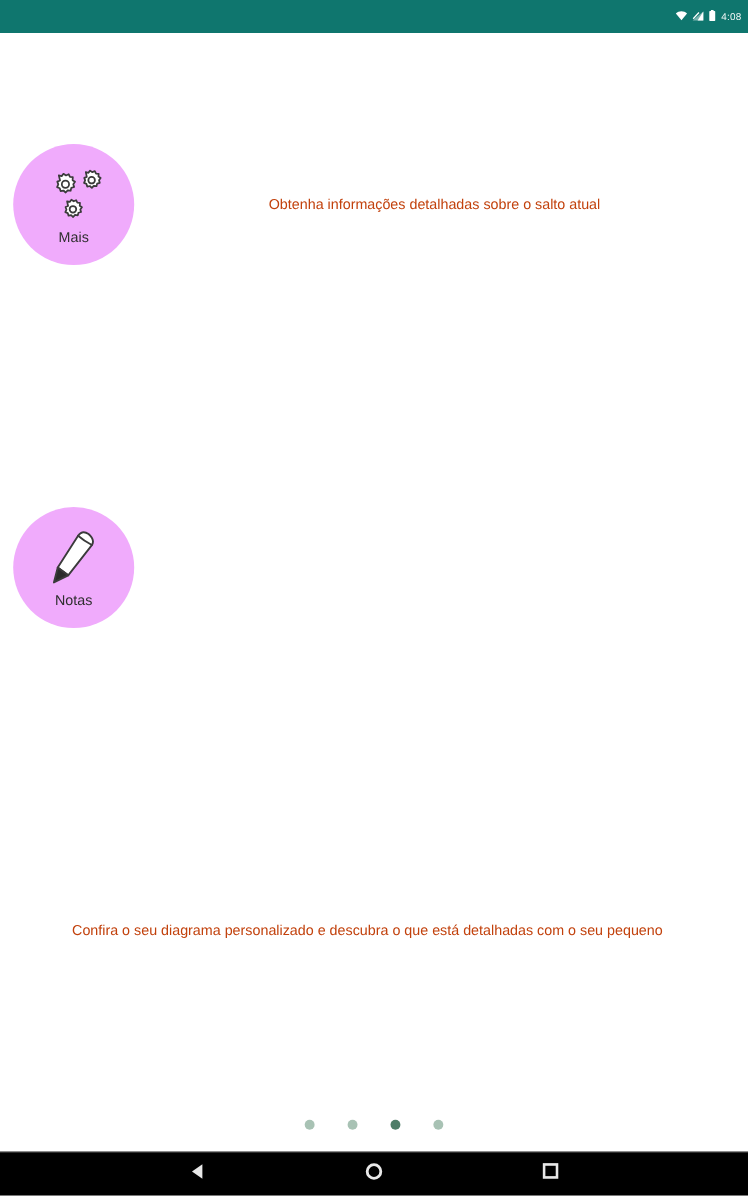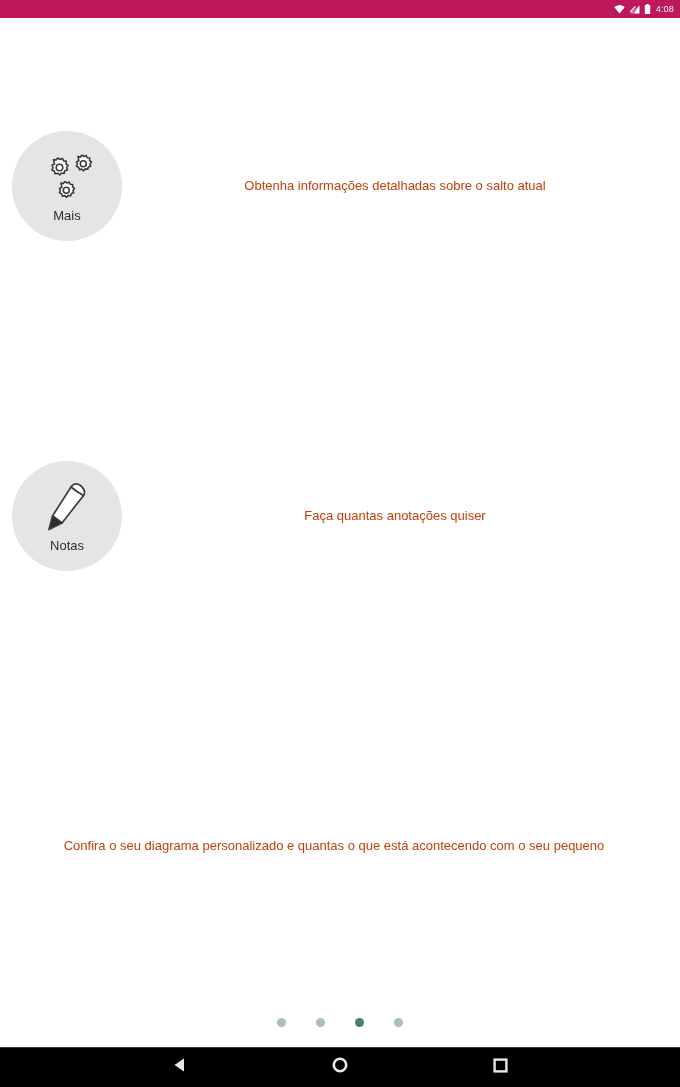--- a/index.html
+++ b/index.html
@@ -11,22 +11,22 @@
   }
   #app {
     position:relative;
     width:680px; height:1087px;
     background:#ffffff;
   }
 
   
   .statusbar {
     position:absolute; top:0; left:0;
-    width:680px; height:18px;
-    background:#be185d;
+    width:680px; height:30px;
+    background:#0f766e;
     display:flex; align-items:center; justify-content:flex-end;
     padding-right:6px;
     gap:4px;
   }
   .sb-icon { display:block; }
   .sb-time {
     color:#ffffff;
     font-size:9px;
     line-height:9px;
     letter-spacing:0.2px;
@@ -44,21 +44,21 @@
   .feature.f1 { top:128px; height:115px; }
   .feature.f2 { top:458px; height:115px; }
   .feature.f3 { top:788px; height:115px; }
 
   .badge {
     position:relative;
     flex:0 0 auto;
     width:110px; height:110px;
     margin-left:12px;
     border-radius:50%;
-    background:#e5e5e5;
+    background:#f0abfc;
     display:flex;
     flex-direction:column;
     align-items:center;
     justify-content:center;
   }
   .badge-art {
     width:68px; height:58px;
     display:flex; align-items:center; justify-content:center;
     margin-top:2px;
   }
@@ -178,25 +178,24 @@
             <path d="M40.5 4.5 C44.5 8.0 45.5 11.5 43.5 14.5 L22.0 42.0 L12.5 35.0 L31.0 6.0 C33.5 2.5 37.0 2.0 40.5 4.5 Z" fill="#ffffff"></path>
 
             <path d="M31.0 6.0 C34.5 9.0 38.0 11.5 43.5 14.5" fill="none"></path>
 
             <path d="M12.5 35.0 L22.0 42.0 L9.0 48.5 Z" fill="#2b2b2b"></path>
           </g>
         </svg>
       </span>
       <span class="badge-label">Notas</span>
     </div>
-    <div class="feature-desc">Faça quantas anotações quiser</div>
   </div>
 
   <div class="feature f3">
-    <div class="feature-desc">Confira o seu diagrama personalizado e quantas o que está acontecendo com o seu pequeno</div>
+    <div class="feature-desc">Confira o seu diagrama personalizado e descubra o que está detalhadas com o seu pequeno</div>
   </div>
 
   <div class="dots">
     <span class="dot"></span>
     <span class="dot"></span>
     <span class="dot active"></span>
     <span class="dot"></span>
   </div>
 
   <div class="navbar">

